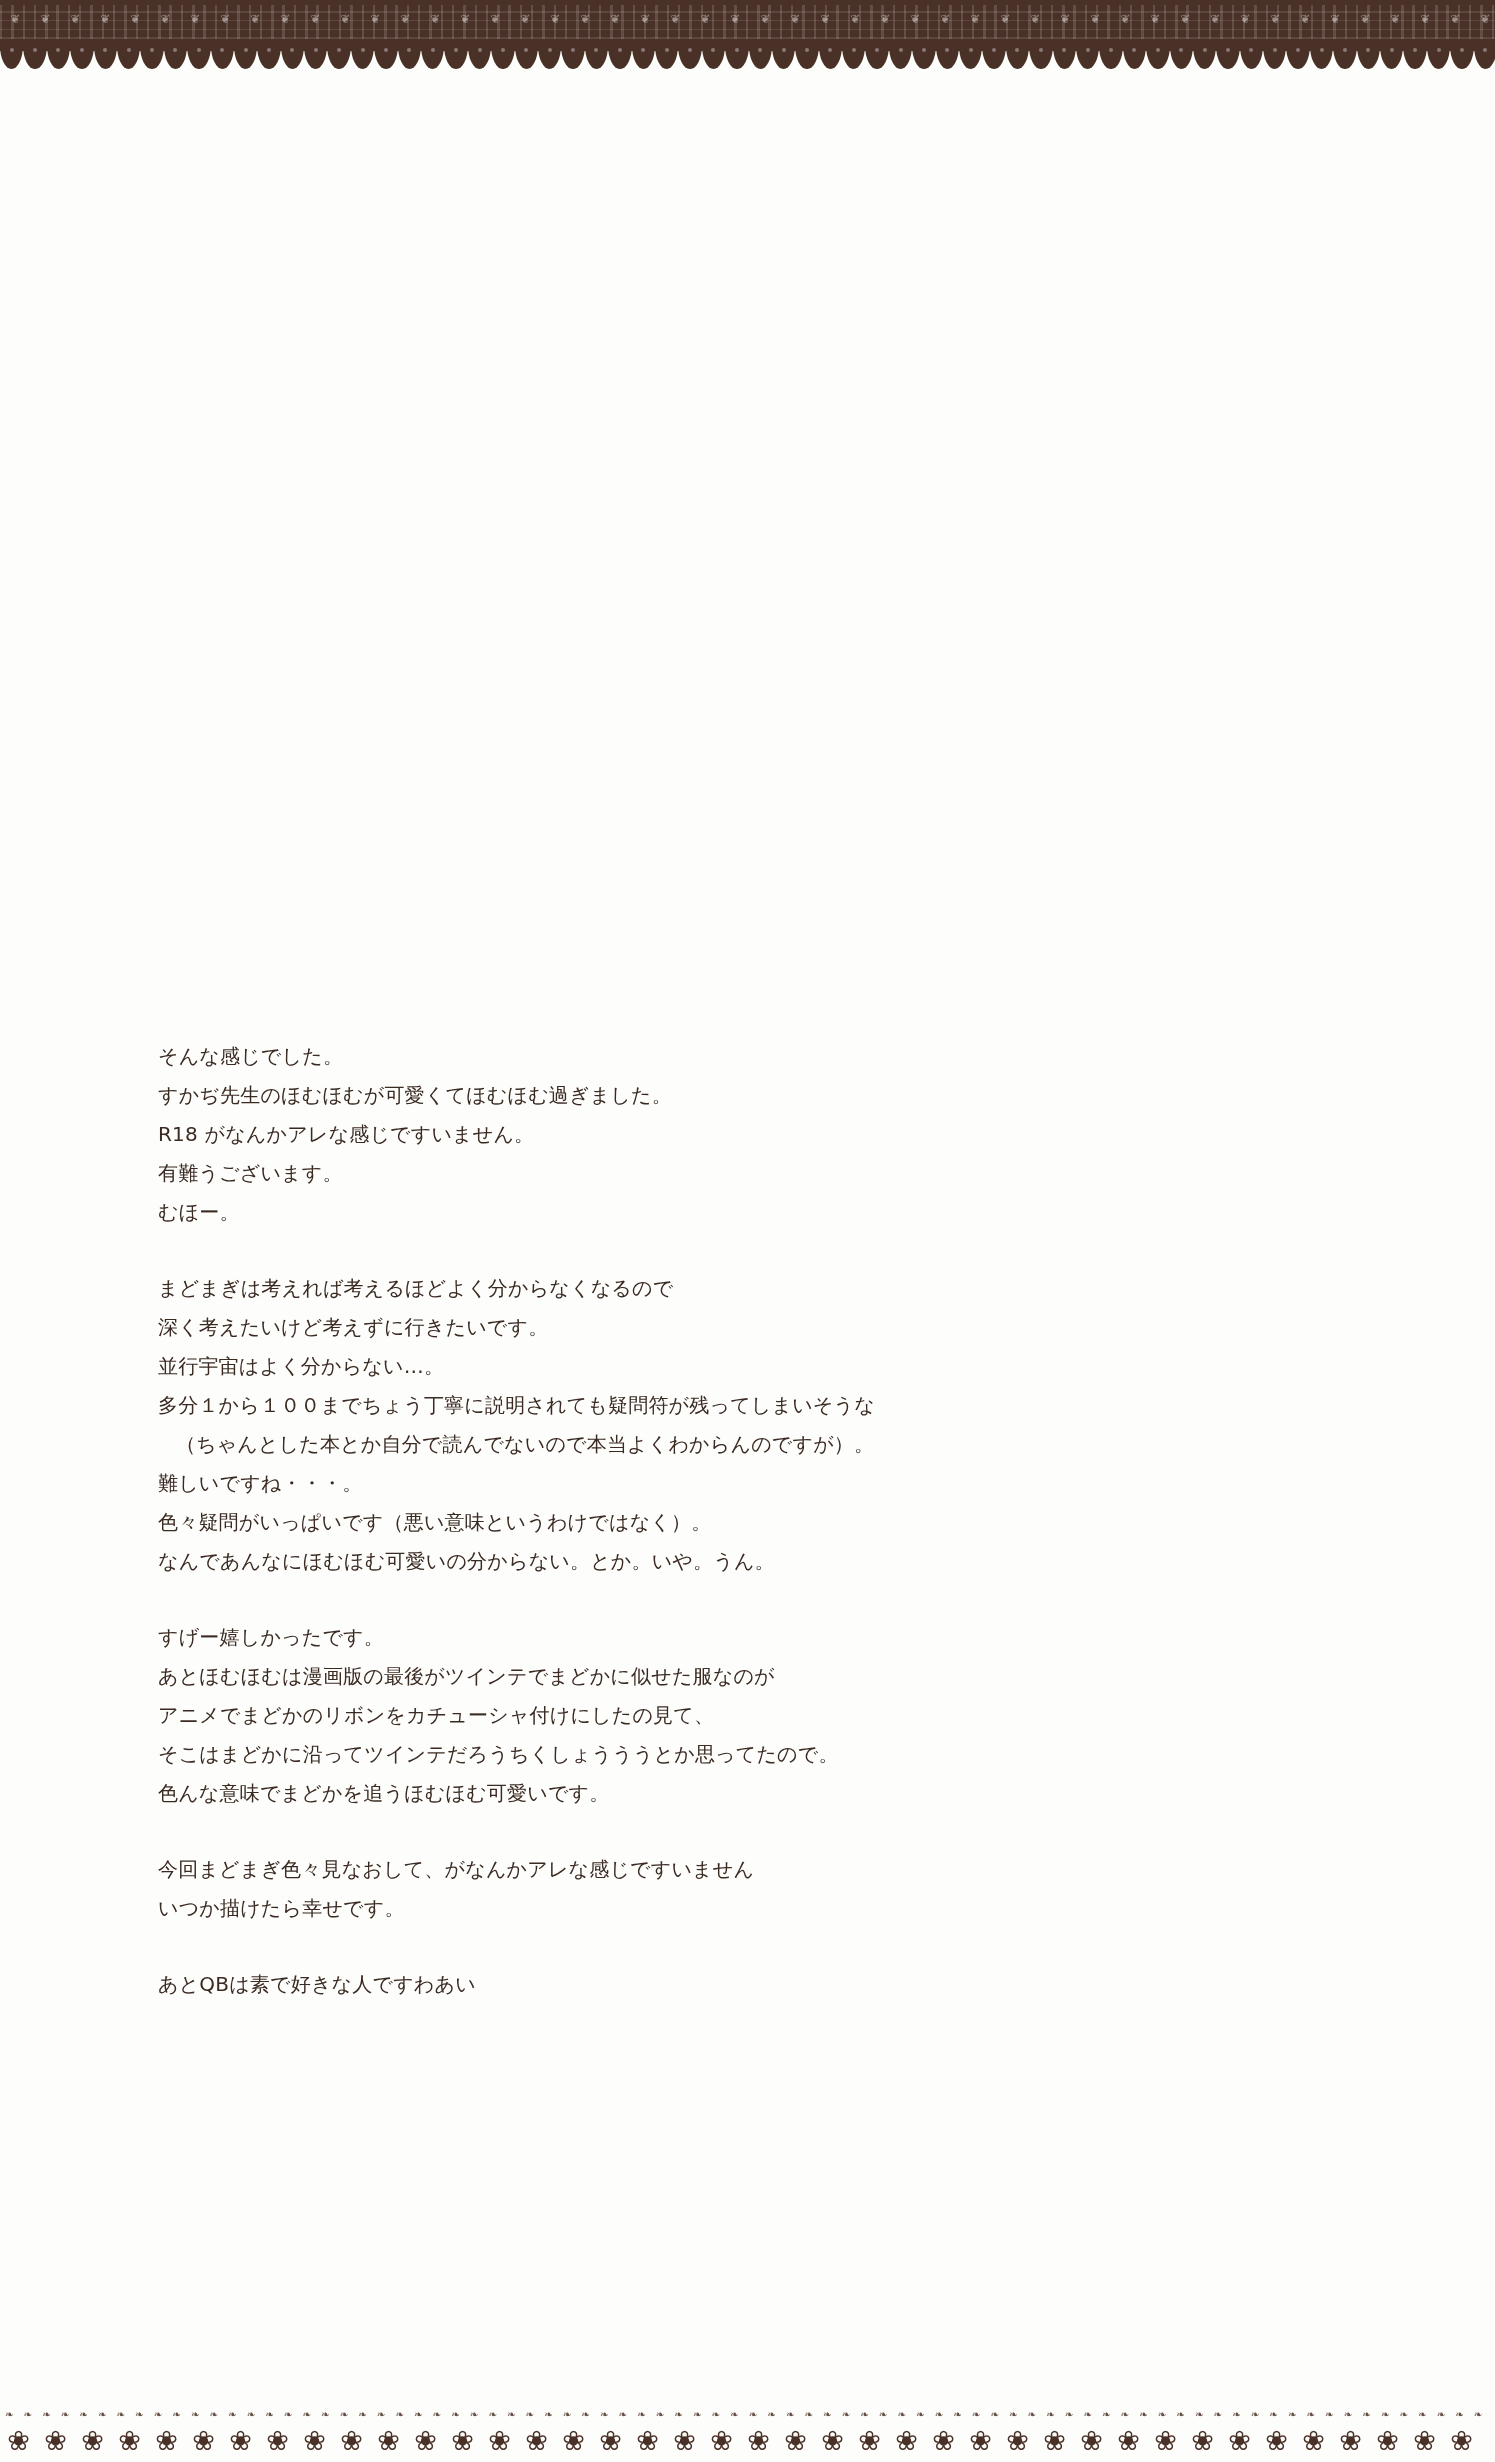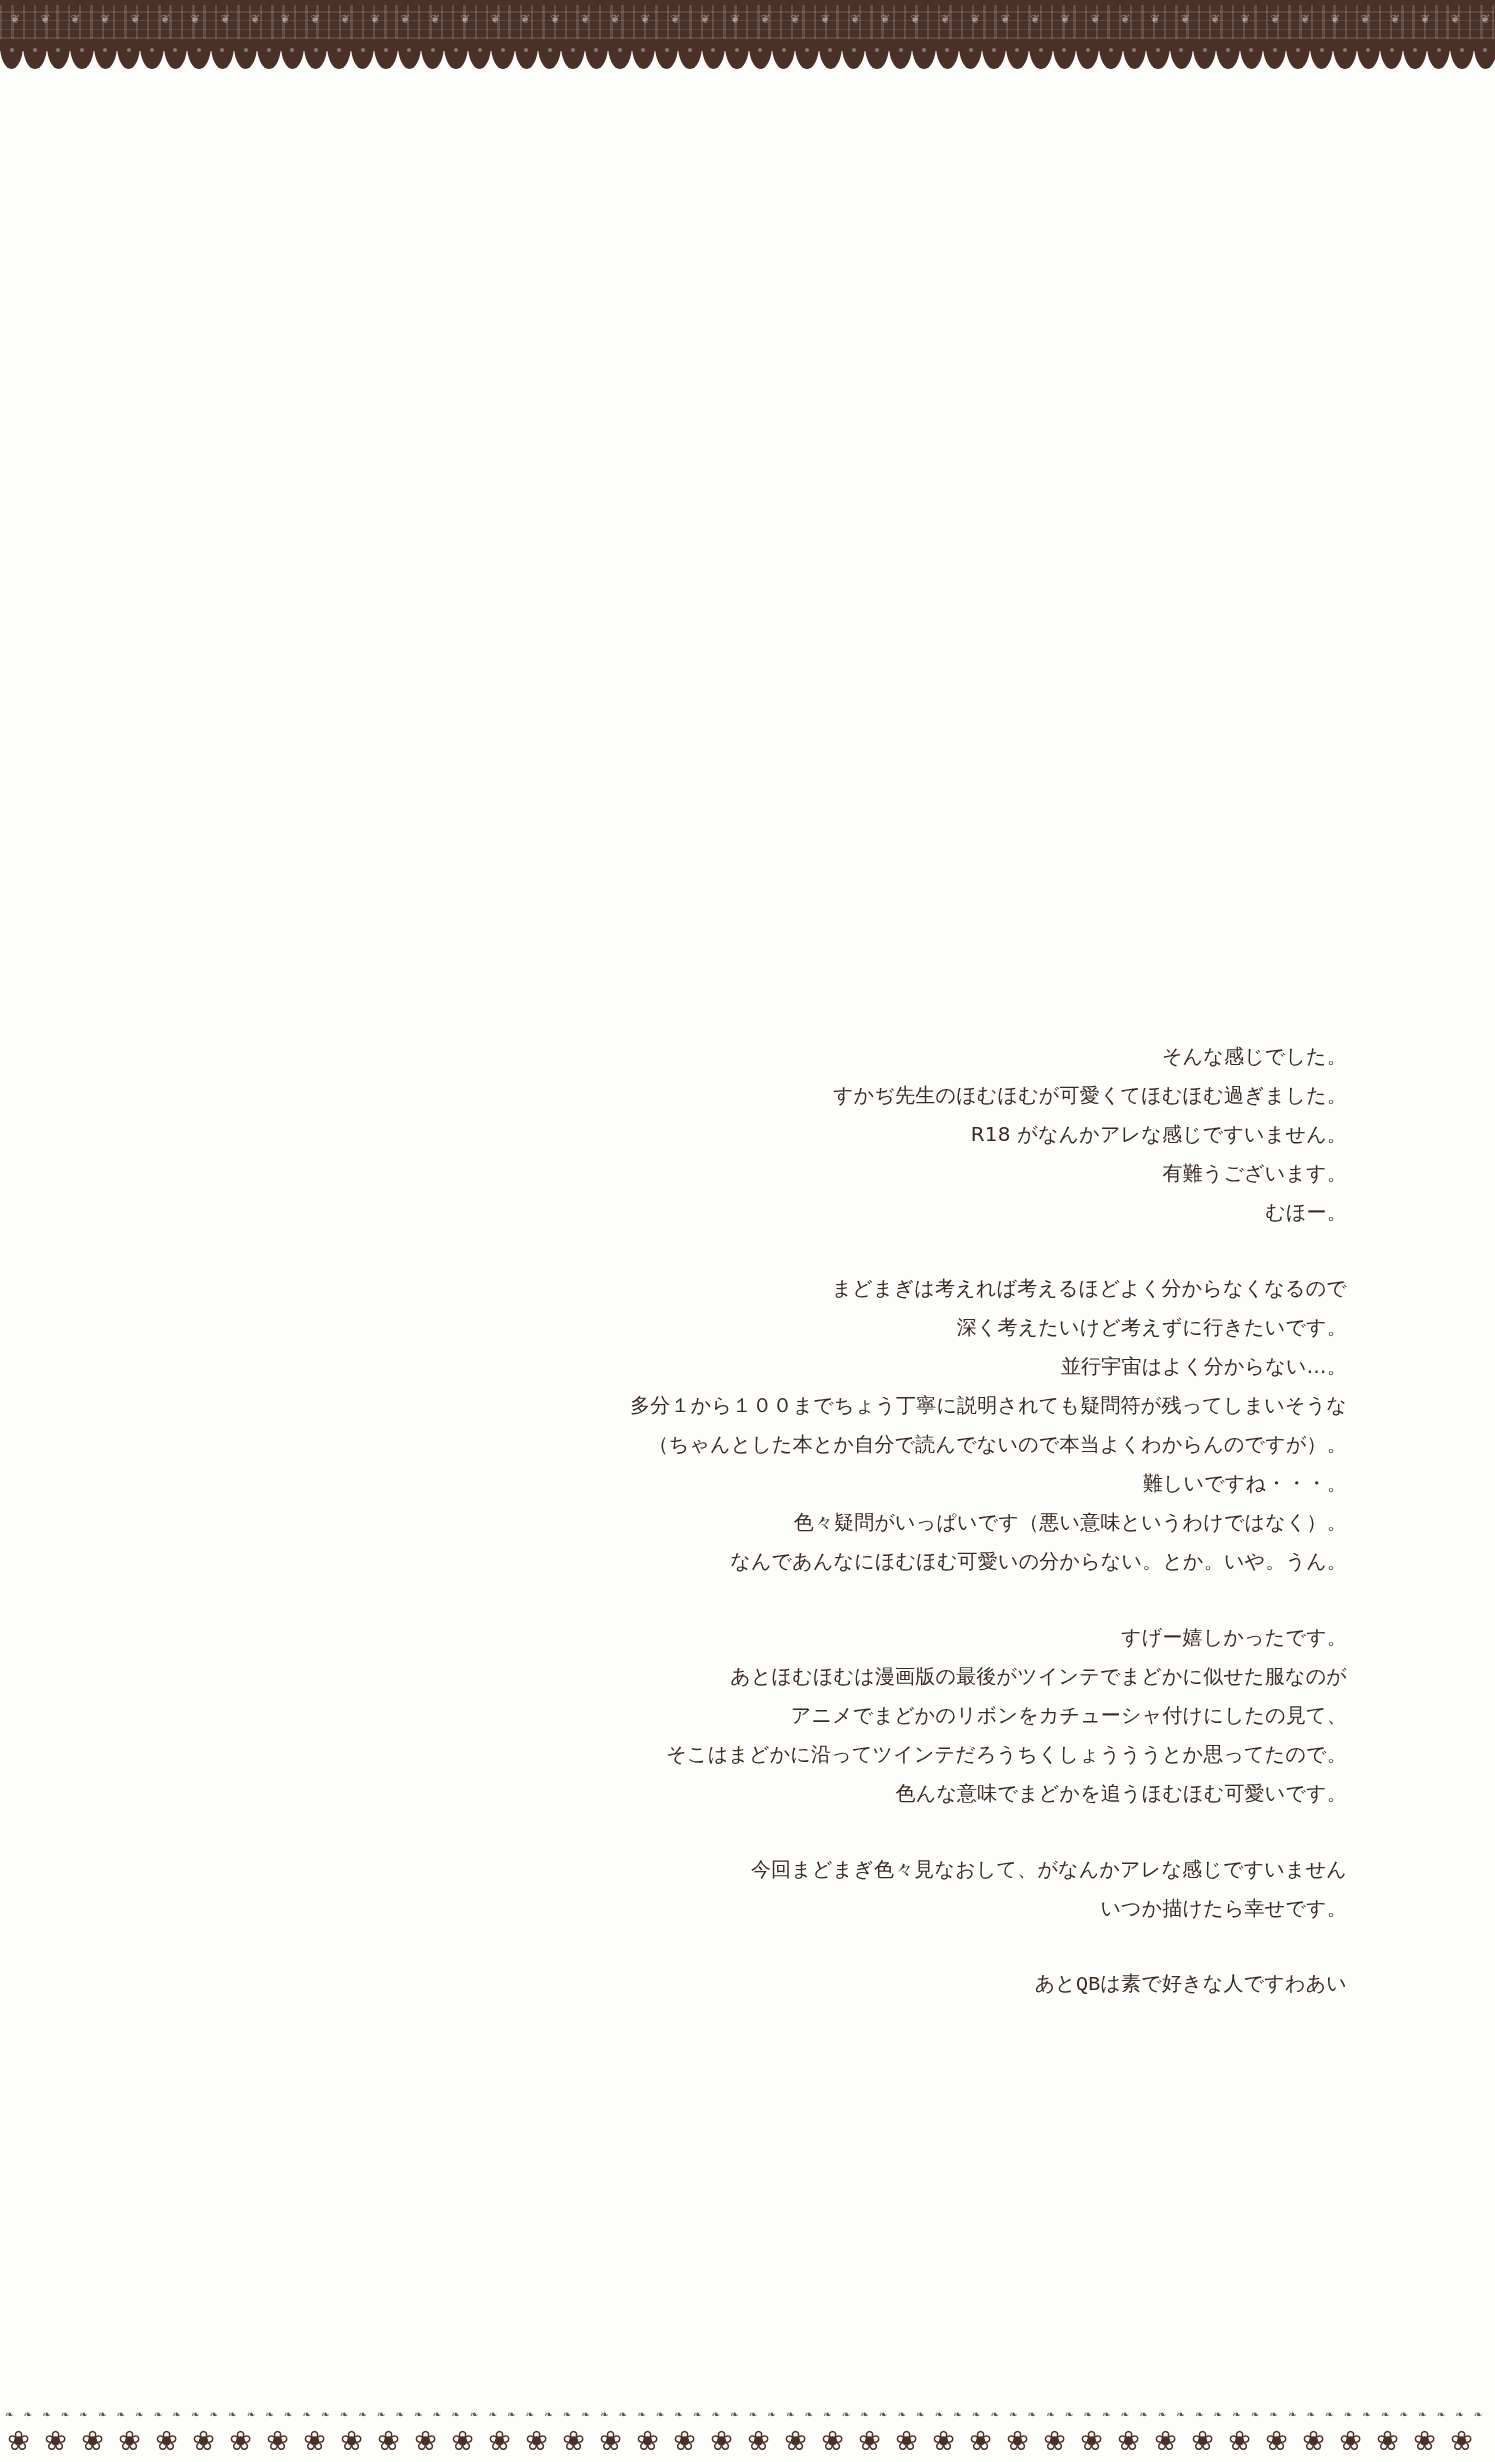--- a/index.html
+++ b/index.html
@@ -152,25 +152,23 @@
     color: #3a2a22;
     font-size: 20px;
     line-height: 39px;
     letter-spacing: 0.2px;
   }
   .para {
     margin: 0 0 37px 0;
   }
   .para:last-child {
     margin-bottom: 0;
-    font-family: Liberation Mono, monospace;
   }
   .line {
     white-space: pre-wrap;
-    text-align: right;
   }
   .indent {
     padding-left: 17.7px;
   }
 </style>
 </head>
 <body>
 
 <div class="page">
 

